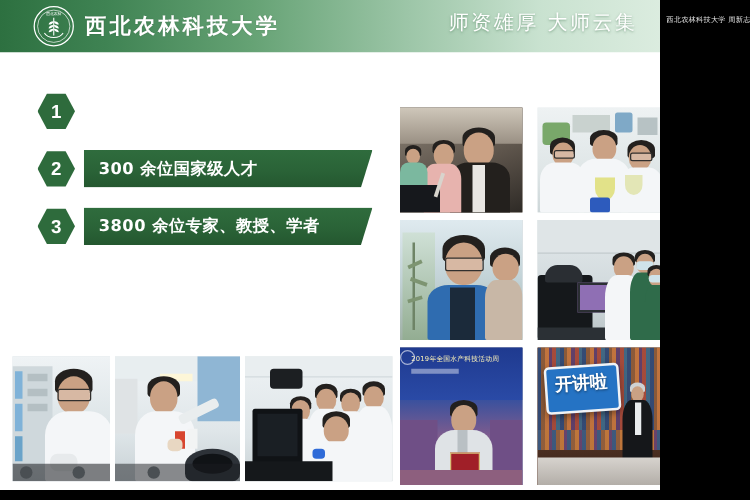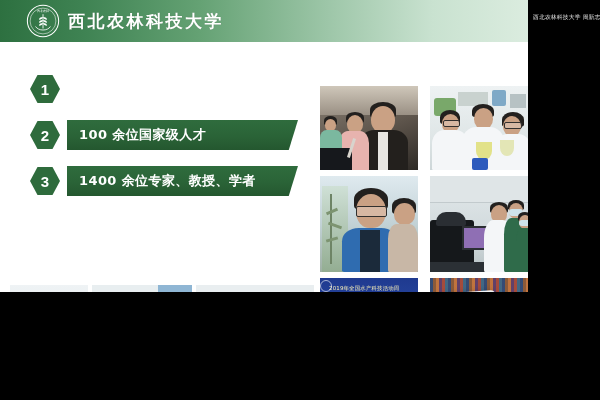--- a/index.html
+++ b/index.html
@@ -21,21 +21,21 @@
     height: 400px;
     background: #000000;
   }
 
   
   .slide {
     position: absolute;
     left: 0;
     top: 0;
     width: 528px;
-    height: 292px;
+    height: 392px;
     background: #ffffff;
     overflow: hidden;
   }
 
   
   .header {
     position: absolute;
     left: 0;
     top: 0;
     width: 528px;
@@ -260,47 +260,48 @@
           <path d="M50 56 C42 56 38 60 38 64 C44 64 49 61 50 56 Z" fill="#ffffff"></path>
           <path d="M50 56 C58 56 62 60 62 64 C56 64 51 61 50 56 Z" fill="#ffffff"></path>
           <path d="M28 66 C36 80 64 80 72 66" fill="none" stroke="#ffffff" stroke-width="2.4"></path>
           <text x="50" y="24" text-anchor="middle" font-size="9" fill="#ffffff" font-family="DejaVu Sans, sans-serif">西北农林</text>
         </svg>
         <div class="wordmark">
           <div class="wordmark-cn">西北农林科技大学</div>
         </div>
       </div>
 
+      <div class="header-slogan">师资雄厚  大师云集</div>
     </div>
 
     <div class="slide-body"></div>
 
     <div class="bullets">
 
       <div class="bullet-row">
         <div class="hex">
           <span>1</span>
         </div>
       </div>
 
       <div class="bullet-row">
         <div class="hex">
           <span>2</span>
         </div>
         <div class="bar">
-          <span>100 余位国家级人才</span>
+          <span>300 余位国家级人才</span>
         </div>
       </div>
 
       <div class="bullet-row">
         <div class="hex">
           <span>3</span>
         </div>
         <div class="bar">
-          <span>1400 余位专家、教授、学者</span>
+          <span>3800 余位专家、教授、学者</span>
         </div>
       </div>
     </div>
 
     <div class="photo" style="left:320px; top:86px; width:98px; height:84px; background:#6d6257;">
       <div class="ph-inner">
         <div style="position:absolute;inset:0;background:linear-gradient(160deg,#8f8579 0%,#5d544b 55%,#2e2a26 100%);"></div>
         <div style="position:absolute;left:0;top:0;width:100%;height:34%;background:linear-gradient(180deg,#cfc7ba,#9a9084);"></div>
         <div class="fig-hair" style="left:50px;top:16px;width:26px;height:16px;"></div>
         <div class="fig-head" style="left:51px;top:20px;width:24px;height:27px;"></div>

